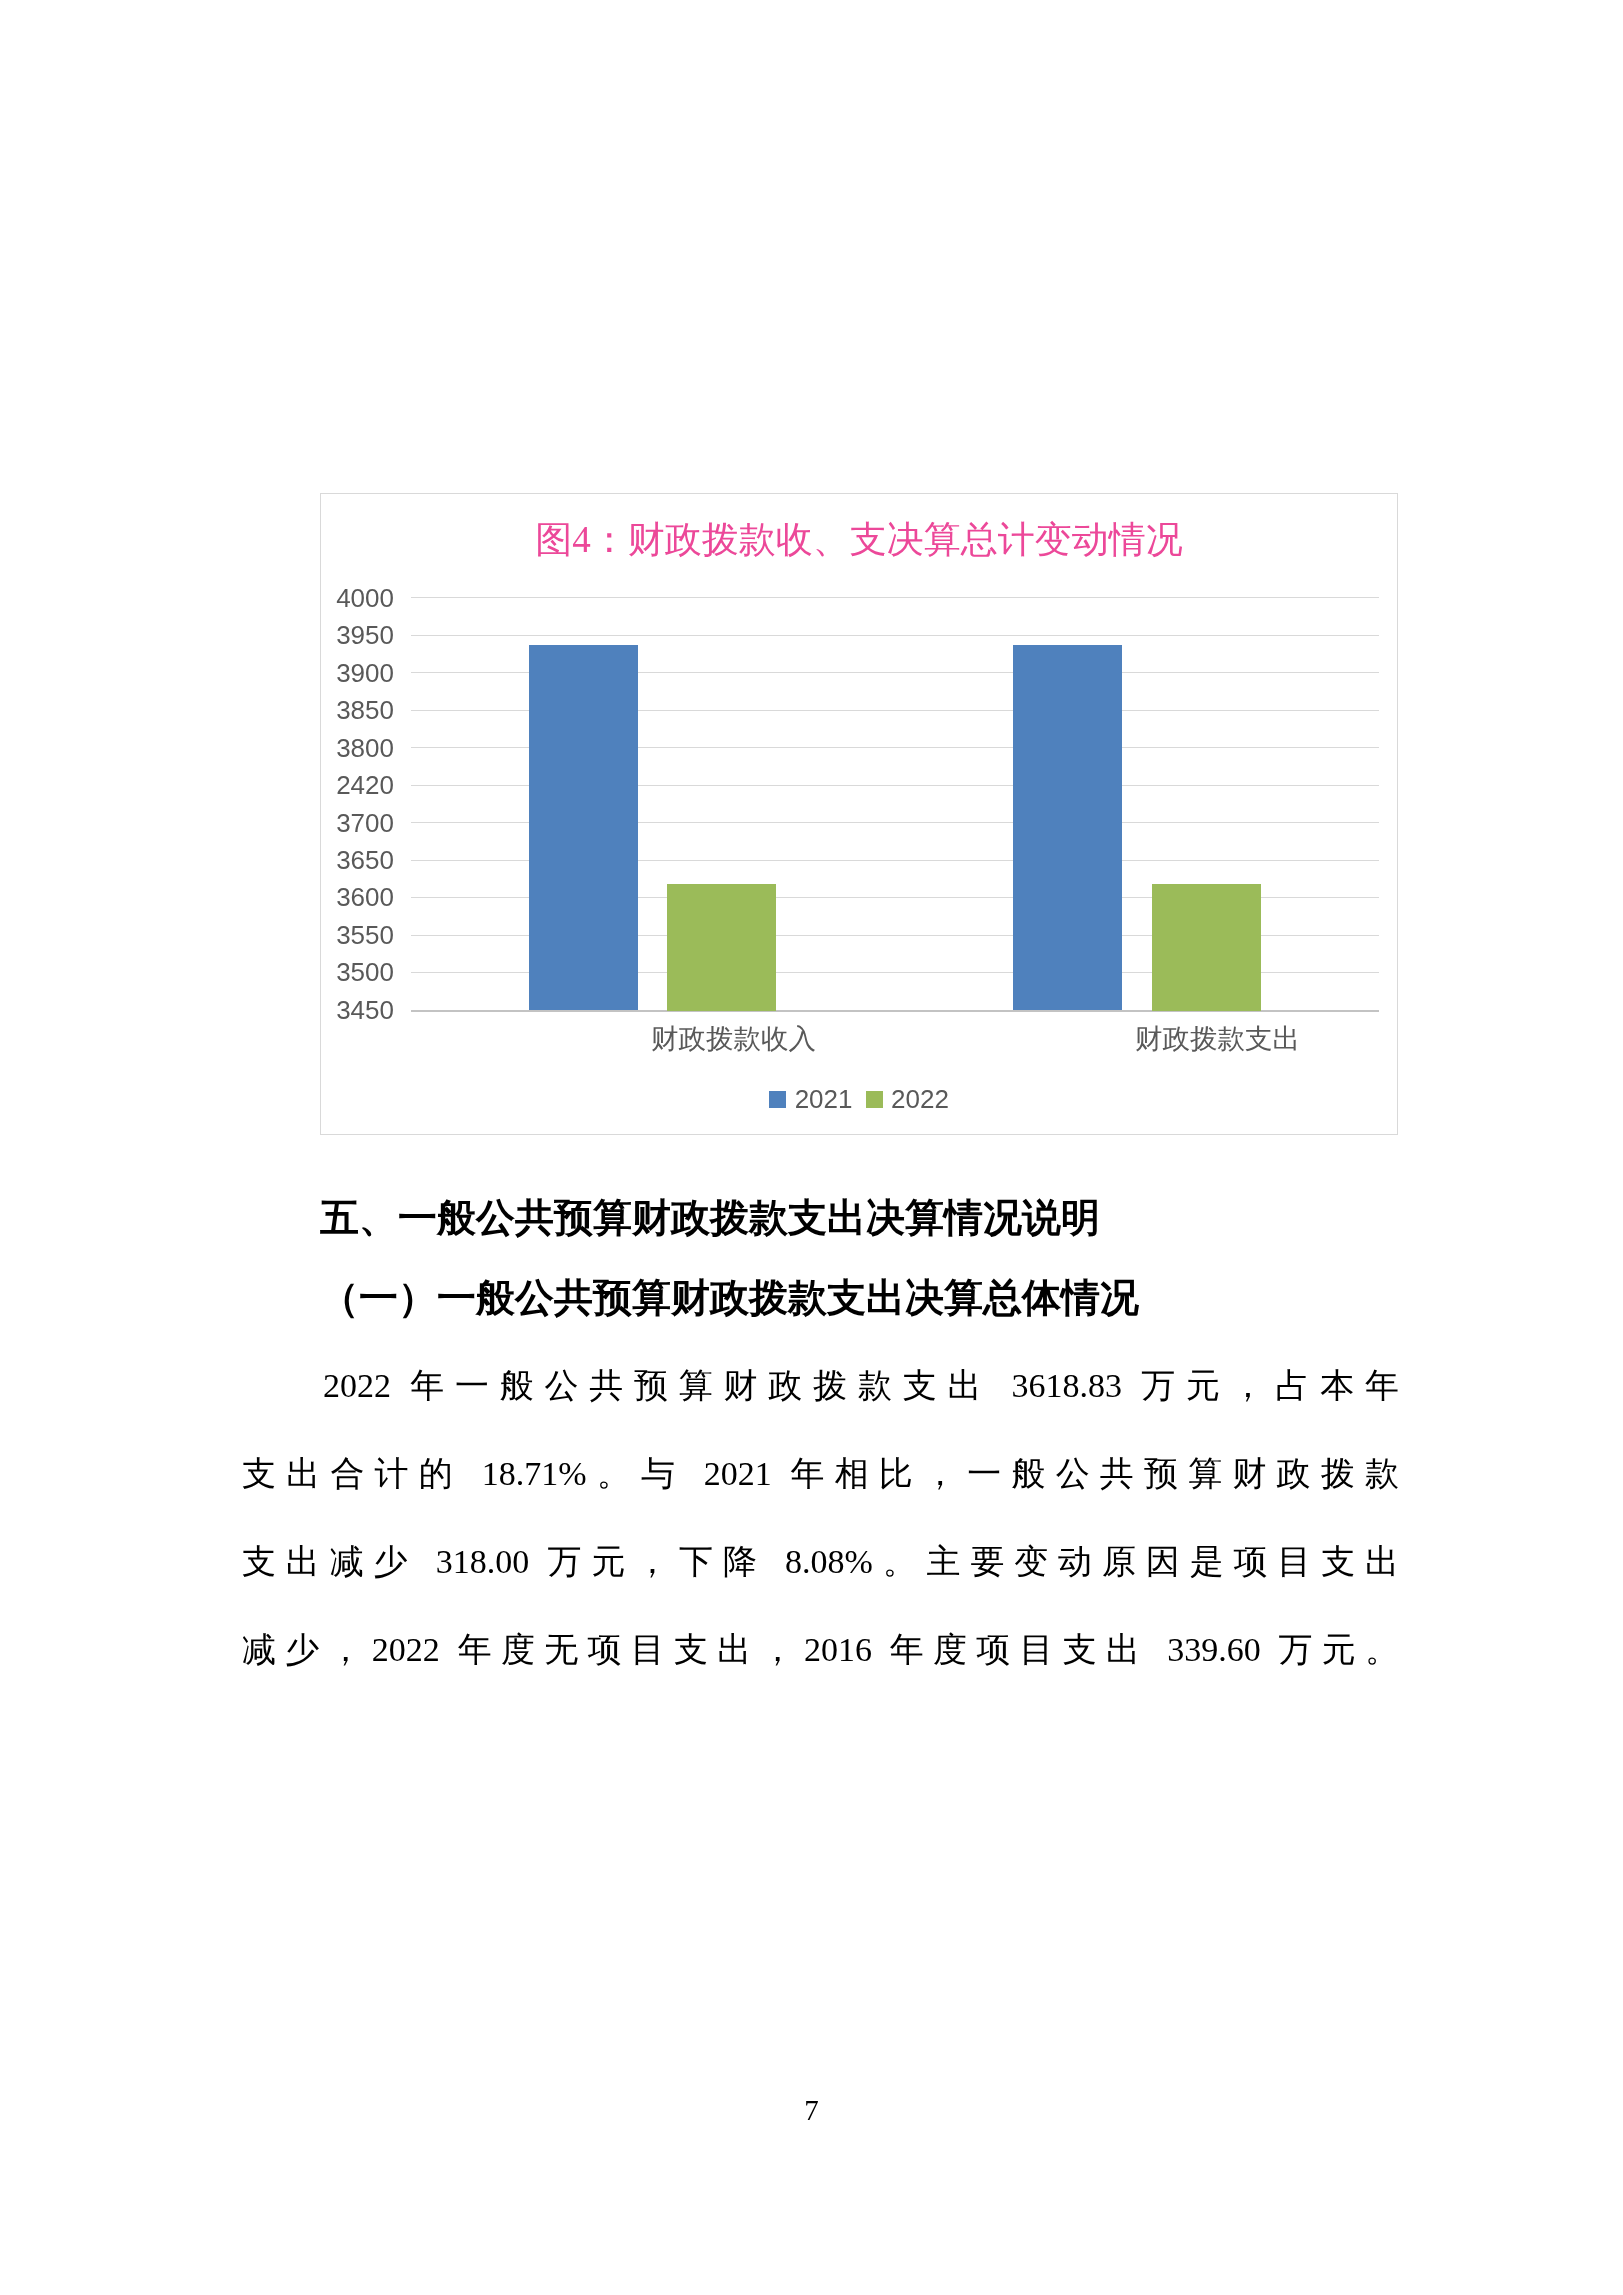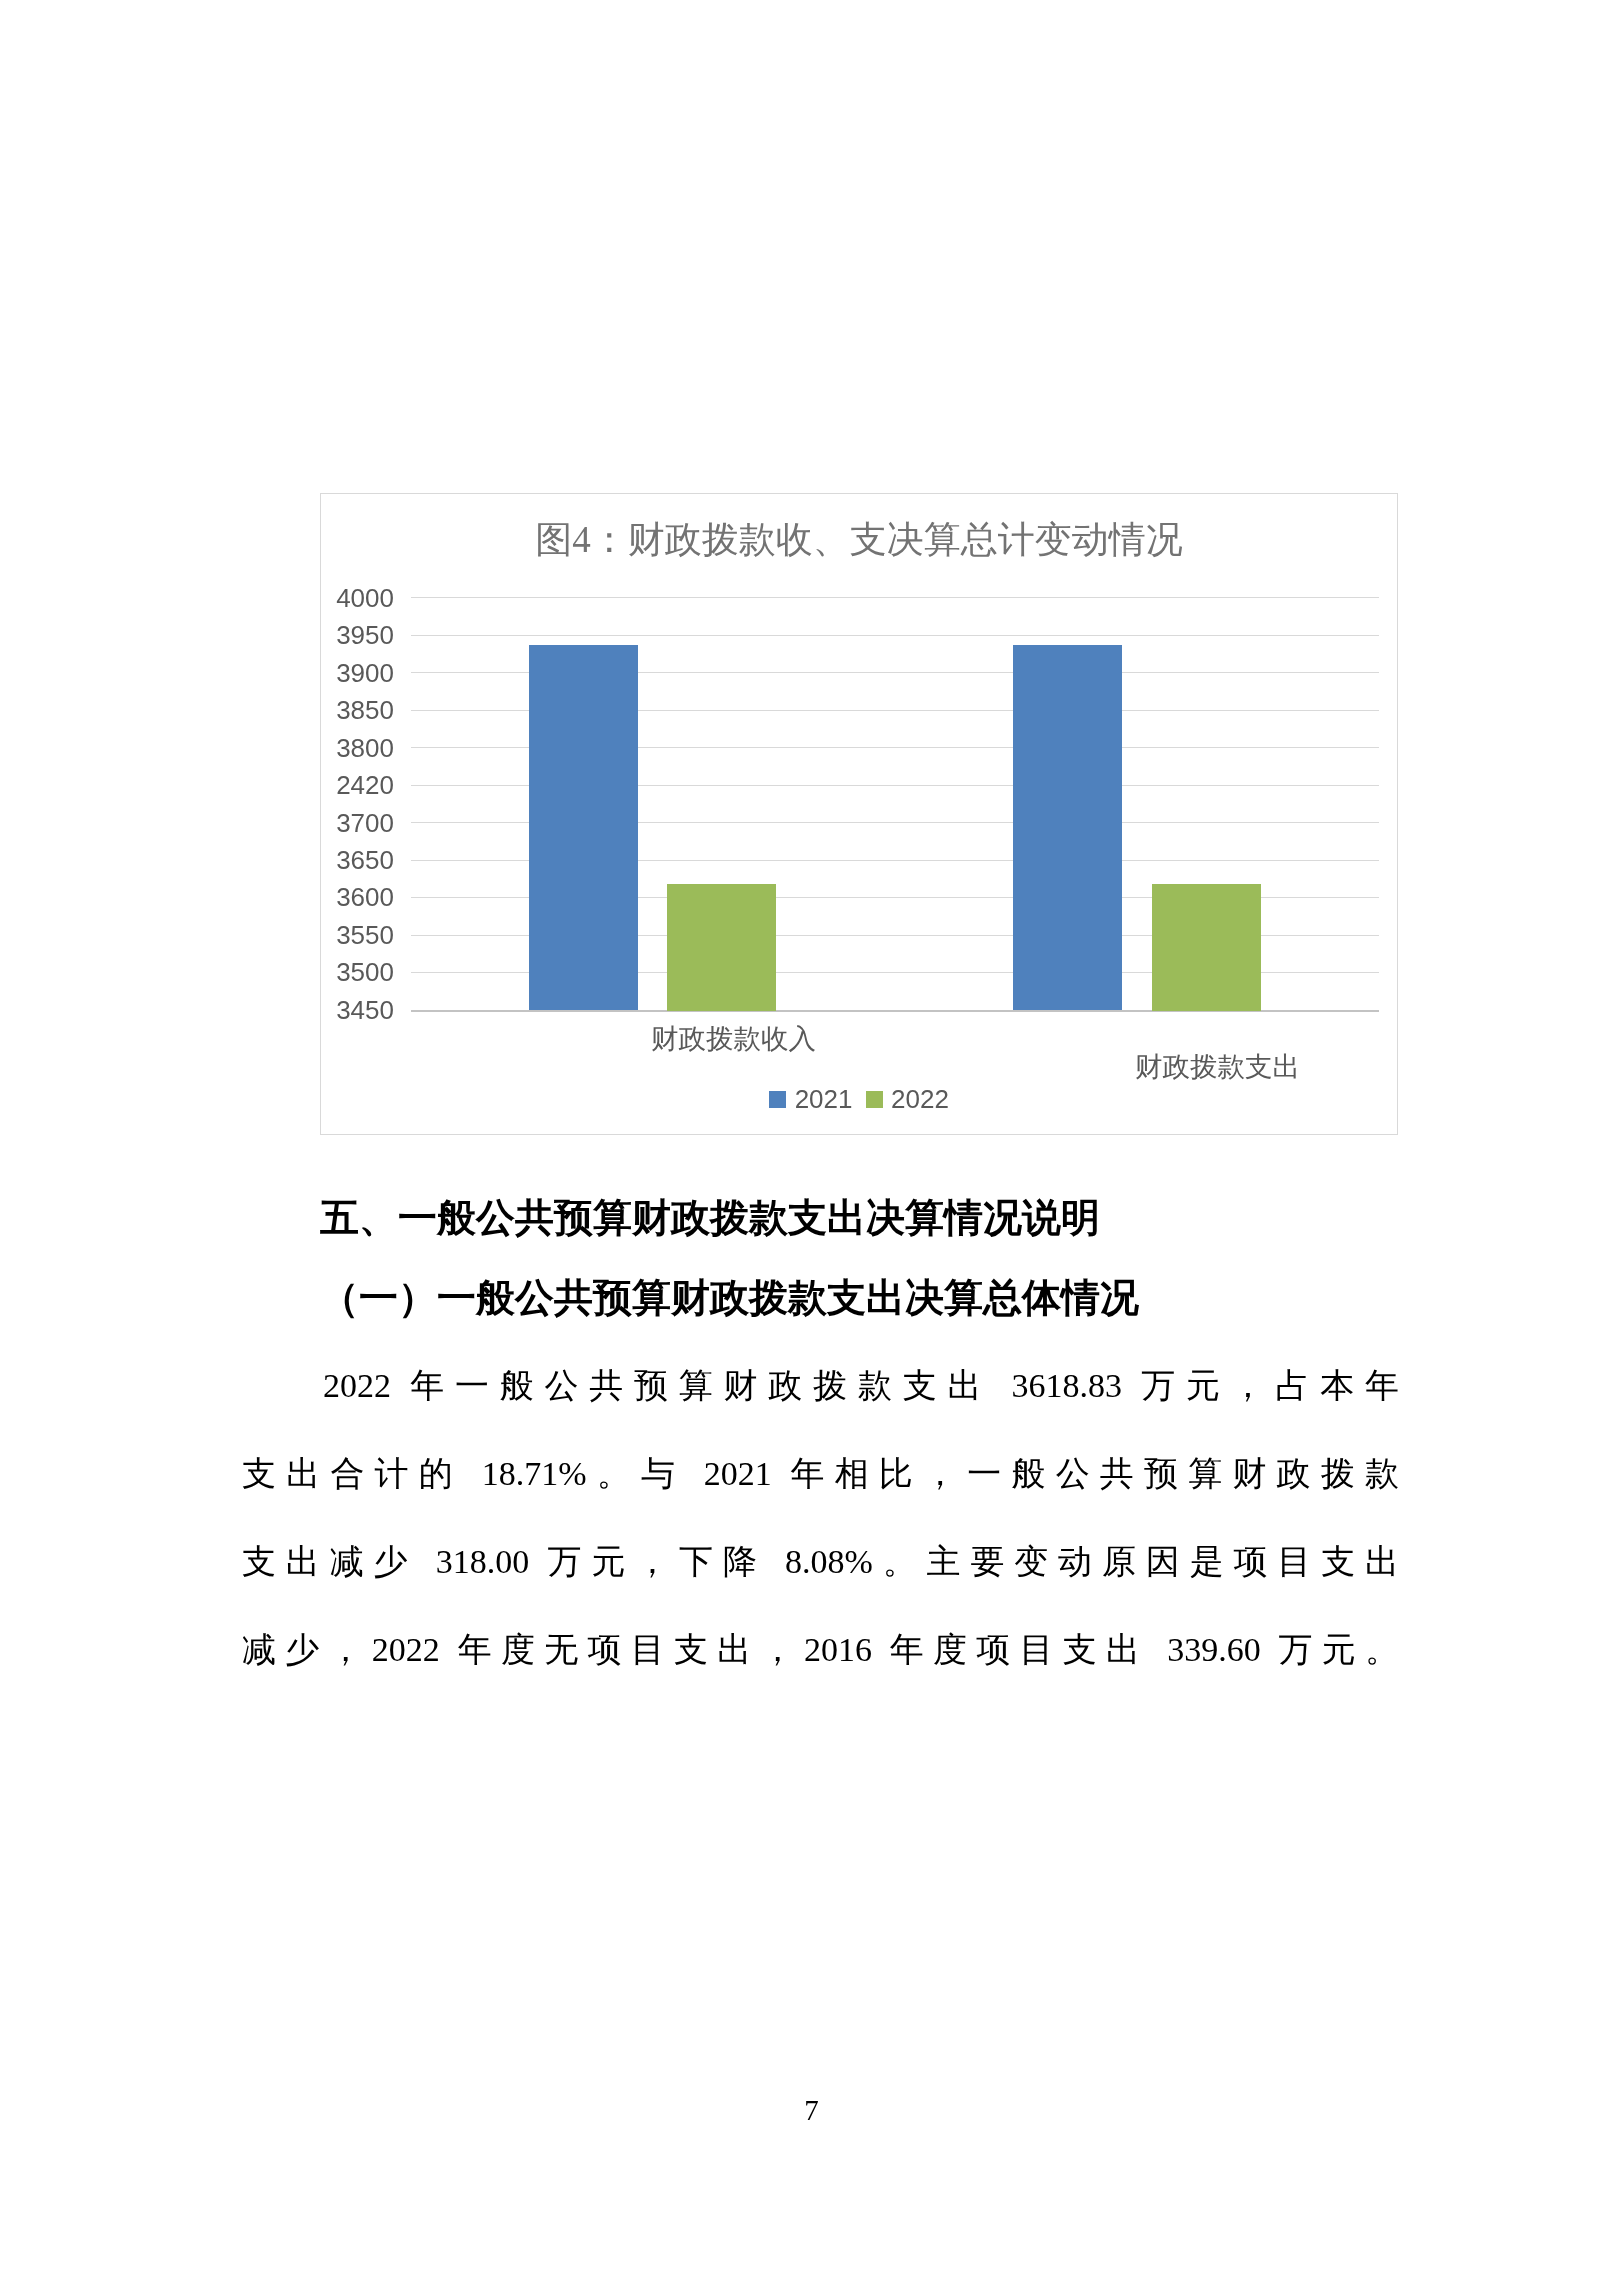--- a/index.html
+++ b/index.html
@@ -11,21 +11,21 @@
     position:absolute;left:234px;top:220px;font-size:39px;line-height:47px;
     white-space:nowrap;margin:0;
   }
   
   .chart-box{
     position:absolute;left:280px;top:482px;width:1078px;height:642px;
     border:1.3px solid #d9d9d9;box-sizing:border-box;background:#fff;
   }
   .chart-title{
     position:absolute;top:21px;left:0;right:0;text-align:center;
-    font-size:37px;color:#737373;
+    font-size:37px;color:#ec4899;
   }
   .chart-canvas{position:absolute;left:0;top:0;right:0;bottom:0;}
   .gridline{position:absolute;height:1.3px;background:#d9d9d9;}
   .gridline.axisline{height:2px;background:#c3c3c3;}
   .ytick{
     position:absolute;left:0;width:73px;text-align:right;font-size:26px;
     color:#595959;font-family:"Liberation Sans","DejaVu Sans",sans-serif;line-height:29px;
   }
   .bar{position:absolute;}
   .xcat{position:absolute;font-size:27.5px;color:#595959;text-align:right;line-height:33px;}
@@ -82,21 +82,21 @@
         <div class="ytick" style="top: 427px; width: 73px;">3550</div>
         <div class="gridline" style="top: 478px; left: 90px; width: 968px;"></div>
         <div class="ytick" style="top: 464px; width: 73px;">3500</div>
         <div class="gridline axisline" style="top: 516px; left: 90px; width: 968px;"></div>
         <div class="ytick" style="top: 502px; width: 73px;">3450</div>
         <div class="bar" style="left: 208px; top: 151px; width: 109px; height: 365px; background: rgb(79, 129, 189);"></div>
         <div class="bar" style="left: 346px; top: 390px; width: 109px; height: 127px; background: rgb(155, 187, 89);"></div>
         <div class="xcat" style="left: 168px; width: 327px; top: 528px;">财政拨款收入</div>
         <div class="bar" style="left: 692px; top: 151px; width: 109px; height: 365px; background: rgb(79, 129, 189);"></div>
         <div class="bar" style="left: 831px; top: 390px; width: 109px; height: 127px; background: rgb(155, 187, 89);"></div>
-        <div class="xcat" style="left: 652px; width: 327px; top: 528px; margin-top: 28px;">财政拨款支出</div>
+        <div class="xcat" style="left: 652px; width: 327px; top: 528px;">财政拨款支出</div>
       </div>
     <div class="chart-legend" id="chart-legend">
         <div class="legend-item">
           <div class="swatch" style="background: rgb(79, 129, 189);"></div>
           <span>2021</span>
         </div>
         <div class="legend-item">
           <div class="swatch" style="background: rgb(155, 187, 89);"></div>
           <span>2022</span>
         </div>

